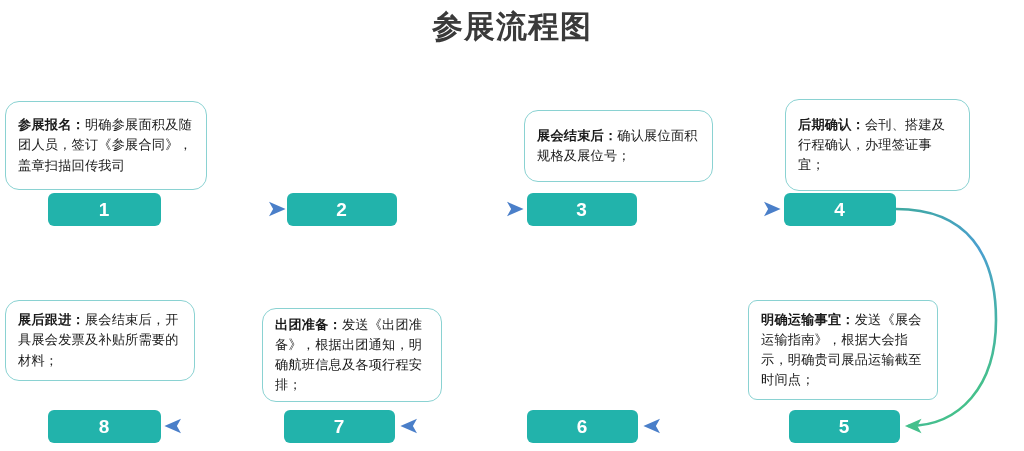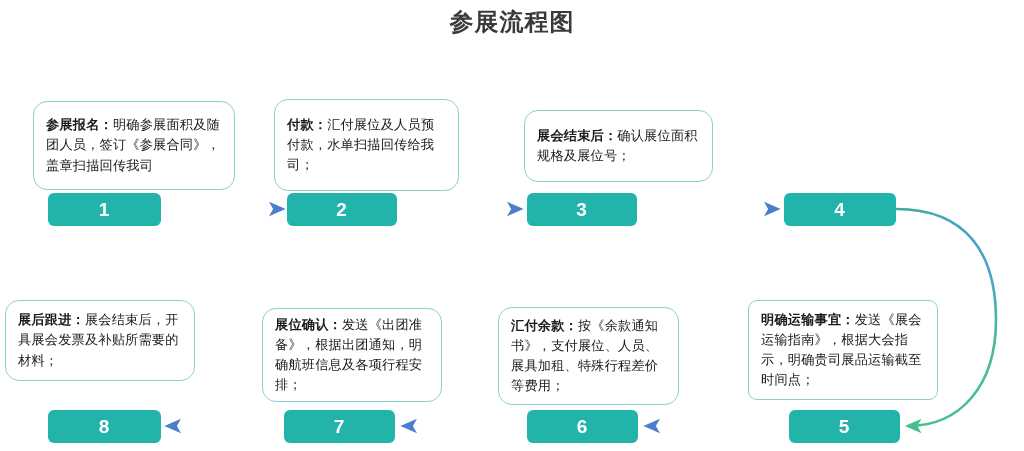--- a/index.html
+++ b/index.html
@@ -15,21 +15,21 @@
     width: 1024px;
     height: 451px;
     background: #ffffff;
   }
   #title {
     position: absolute;
     top: 6px;
     left: 0;
     width: 1024px;
     text-align: center;
-    font-size: 24px;
+    font-size: 31px;
     font-weight: bold;
     color: #3a3a3a;
     letter-spacing: 1px;
   }
   .card {
     position: absolute;
     border: 1.6px solid #8ad2d2;
     border-radius: 14px;
     background: #ffffff;
     padding: 9px 12px;
@@ -101,61 +101,56 @@
     <line x1="398" y1="209" x2="521" y2="209" stroke="url(#gradR)" stroke-width="2.6" marker-end="url(#headR)"></line>
     <line x1="637" y1="209" x2="778" y2="209" stroke="url(#gradR)" stroke-width="2.6" marker-end="url(#headR)"></line>
 
     <path d="M 896 209 C 968 209, 996 255, 996 320 C 996 386, 960 426, 908 426" fill="none" stroke="url(#gradCurve)" stroke-width="2.6" marker-end="url(#headG)"></path>
 
     <line x1="787" y1="426" x2="646" y2="426" stroke="url(#gradL)" stroke-width="2.6" marker-end="url(#headL)"></line>
     <line x1="524" y1="426" x2="403" y2="426" stroke="url(#gradL)" stroke-width="2.6" marker-end="url(#headL)"></line>
     <line x1="283" y1="426" x2="167" y2="426" stroke="url(#gradL)" stroke-width="2.6" marker-end="url(#headL)"></line>
   </svg>
 
-  <div class="card" style="left:5px; top:101px; width:202px; height:89px;margin-left:28px;">
+  <div class="card" style="left:5px; top:101px; width:202px; height:89px;">
     <div class="txt">
       <b>参展报名：</b><span>明确参展面积及随团人员，签订《参展合同》，盖章扫描回传我司</span>
     </div>
   </div>
 
-  <div class="card" style="left:274px; top:99px; width:185px; height:92px;">
-    <div class="txt">
-      <b>付款：</b><span>汇付展位及人员预付款，水单扫描回传给我司；</span>
-    </div>
-  </div>
 
   <div class="card" style="left:524px; top:110px; width:189px; height:72px;">
     <div class="txt">
       <b>展会结束后：</b><span>确认展位面积规格及展位号；</span>
     </div>
   </div>
 
+  <div class="card" style="left:785px; top:99px; width:185px; height:92px;">
+    <div class="txt">
+      <b>后期确认：</b><span>会刊、搭建及行程确认，办理签证事宜；</span>
+    </div>
+  </div>
 
   <div class="badge" style="left:48px; top:193px; width:113px;">1</div>
   <div class="badge" style="left:287px; top:193px; width:110px;">2</div>
   <div class="badge" style="left:527px; top:193px; width:110px;">3</div>
   <div class="badge" style="left:784px; top:193px; width:112px;">4</div>
 
   <div class="card" style="left:5px; top:300px; width:190px; height:81px;">
     <div class="txt">
       <b>展后跟进：</b><span>展会结束后，开具展会发票及补贴所需要的材料；</span>
     </div>
   </div>
 
   <div class="card" style="left:262px; top:308px; width:180px; height:94px;">
     <div class="txt">
-      <b>展位确认：</b><span>发送《出团准备》，根据出团通知，明确航班信息及各项行程安排；</span>
+      <b>出团准备：</b><span>发送《出团准备》，根据出团通知，明确航班信息及各项行程安排；</span>
     </div>
   </div>
 
-  <div class="card" style="left:498px; top:307px; width:181px; height:98px;">
-    <div class="txt">
-      <b>汇付余款：</b><span>按《余款通知书》，支付展位、人员、展具加租、特殊行程差价等费用；</span>
-    </div>
-  </div>
 
   <div class="card" style="left:748px; top:300px; width:190px; height:100px;border-radius:9px;">
     <div class="txt">
       <b>明确运输事宜：</b><span>发送《展会运输指南》，根据大会指示，明确贵司展品运输截至时间点；</span>
     </div>
   </div>
 
   <div class="badge" style="left:48px; top:410px; width:113px;">8</div>
   <div class="badge" style="left:284px; top:410px; width:111px;">7</div>
   <div class="badge" style="left:527px; top:410px; width:111px;">6</div>

